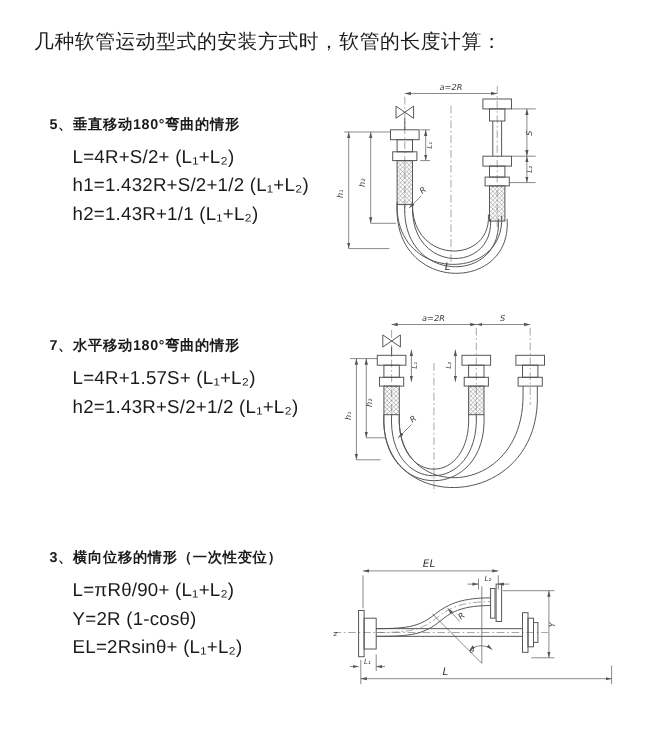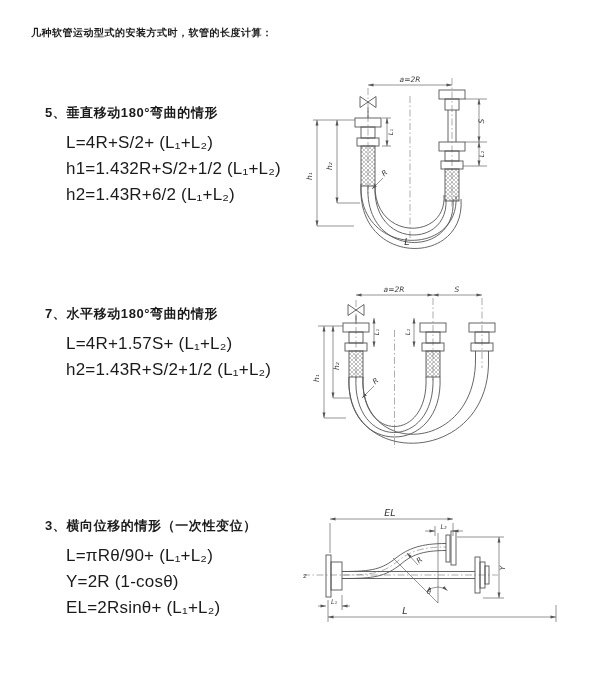--- a/index.html
+++ b/index.html
@@ -1,25 +1,25 @@
 <!DOCTYPE html>
 <html><head>
 <meta charset="utf-8">
 <style>
   html,body{margin:0;padding:0;}
   body{
     width:600px;height:675px;background:#ffffff;position:relative;overflow:hidden;
     font-family:"Liberation Sans","DejaVu Sans",sans-serif;color:#1b1b1b;
   }
   .title{
-    position:absolute;left:31px;top:26px;font-size:10px;font-weight:bold;
+    position:absolute;left:31px;top:26px;font-size:18px;font-weight:normal;
     letter-spacing:0.5px;color:#1b1b1b;white-space:nowrap;
   }
   .section{position:absolute;left:45px;width:270px;}
-  #sec1{top:104px;} #sec2{top:305px;} #sec3{top:517px;}
+  #sec1{top:104px;} #sec2{top:305px;} #sec3{top:498px;}
   .heading{font-size:13px;font-weight:bold;letter-spacing:0.6px;white-space:nowrap;}
   .formulas{margin:8px 0 0 21px;}
   .formula{font-size:17px;line-height:26px;letter-spacing:0.2px;white-space:nowrap;}
   .diagram{position:absolute;}
   #svg1{left:300px;top:66px;}
   #svg2{left:300px;top:280px;}
   #svg3{left:295px;top:500px;}
   svg{display:block;}
   svg .ln{stroke:#555;stroke-width:0.9;fill:none;}
   svg .dim{stroke:#5a5a5a;stroke-width:0.65;fill:none;}
@@ -31,21 +31,21 @@
 </head>
 <body>
 
 <div class="title">几种软管运动型式的安装方式时，软管的长度计算：</div>
 
 <div class="section" id="sec1">
   <div class="heading">5、垂直移动180°弯曲的情形</div>
   <div class="formulas">
     <div class="formula">L=4R+S/2+ (L₁+L₂)</div>
     <div class="formula">h1=1.432R+S/2+1/2 (L₁+L₂)</div>
-    <div class="formula">h2=1.43R+6/2 (L₁+L₂)</div>
+    <div class="formula">h2=1.43R+1/1 (L₁+L₂)</div>
   </div>
 </div>
 
 <div class="section" id="sec2">
   <div class="heading">7、水平移动180°弯曲的情形</div>
   <div class="formulas">
     <div class="formula">L=4R+1.57S+ (L₁+L₂)</div>
     <div class="formula">h2=1.43R+S/2+1/2 (L₁+L₂)</div>
   </div>
 </div>

